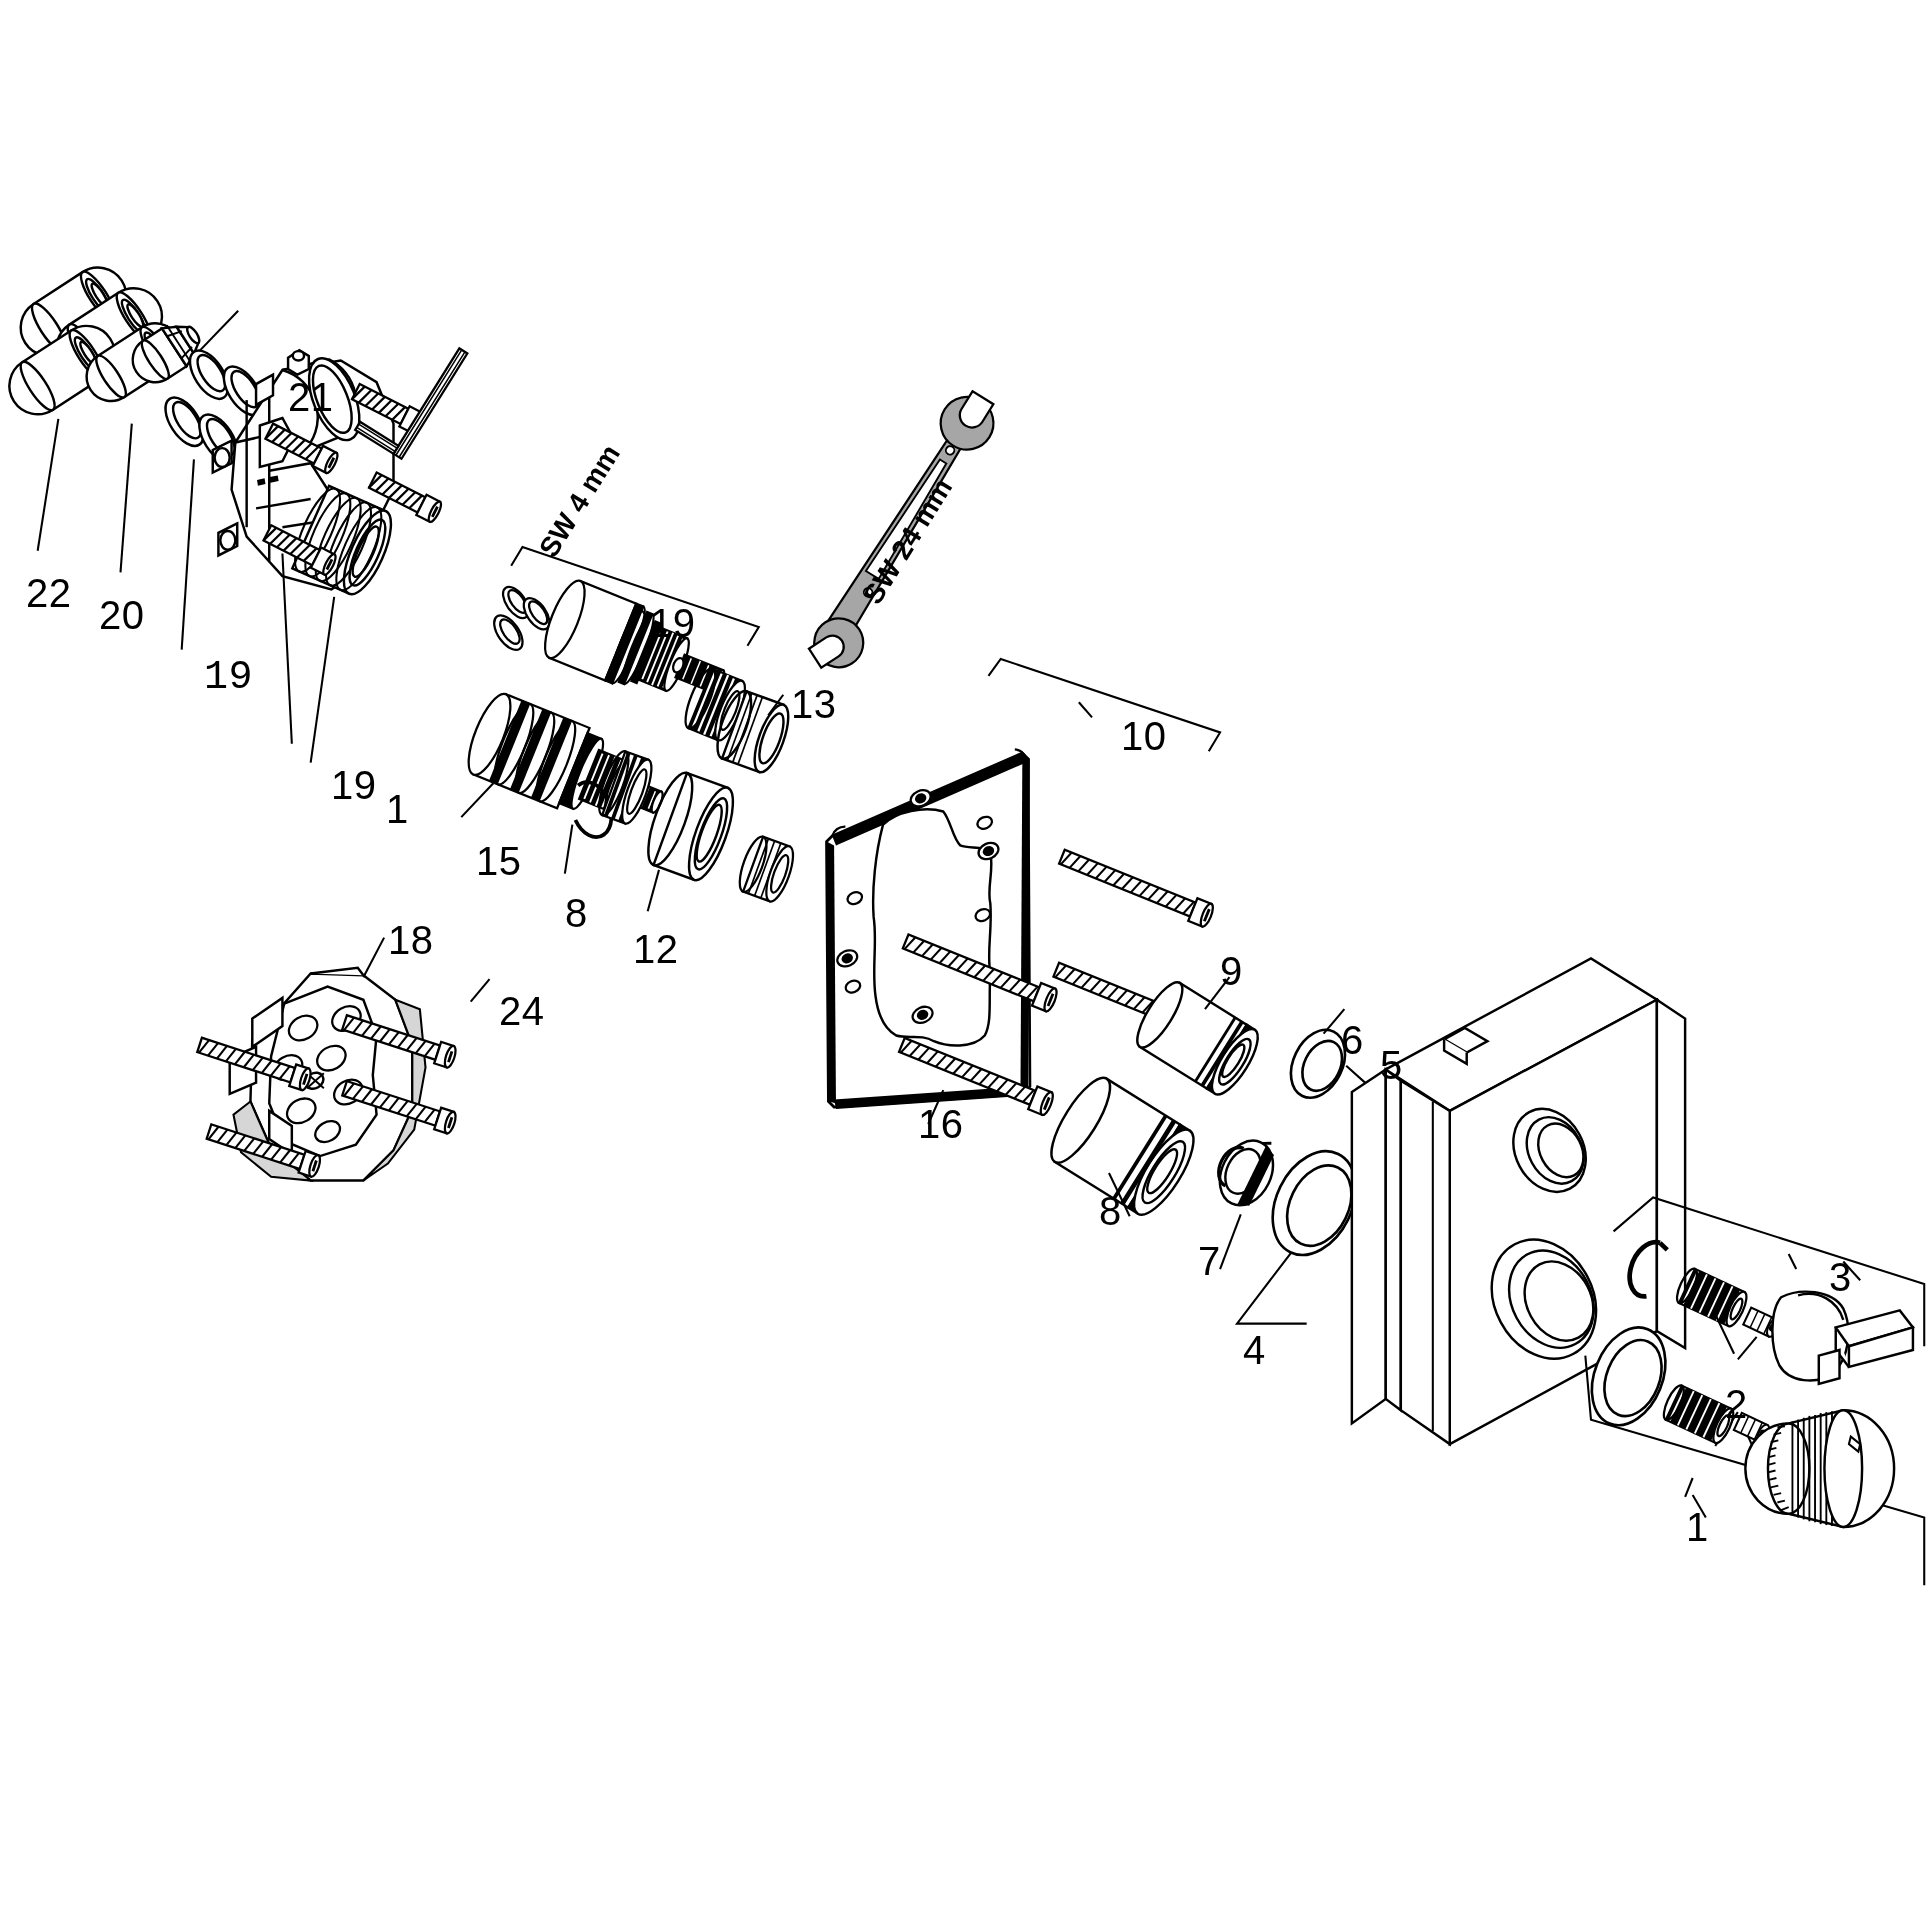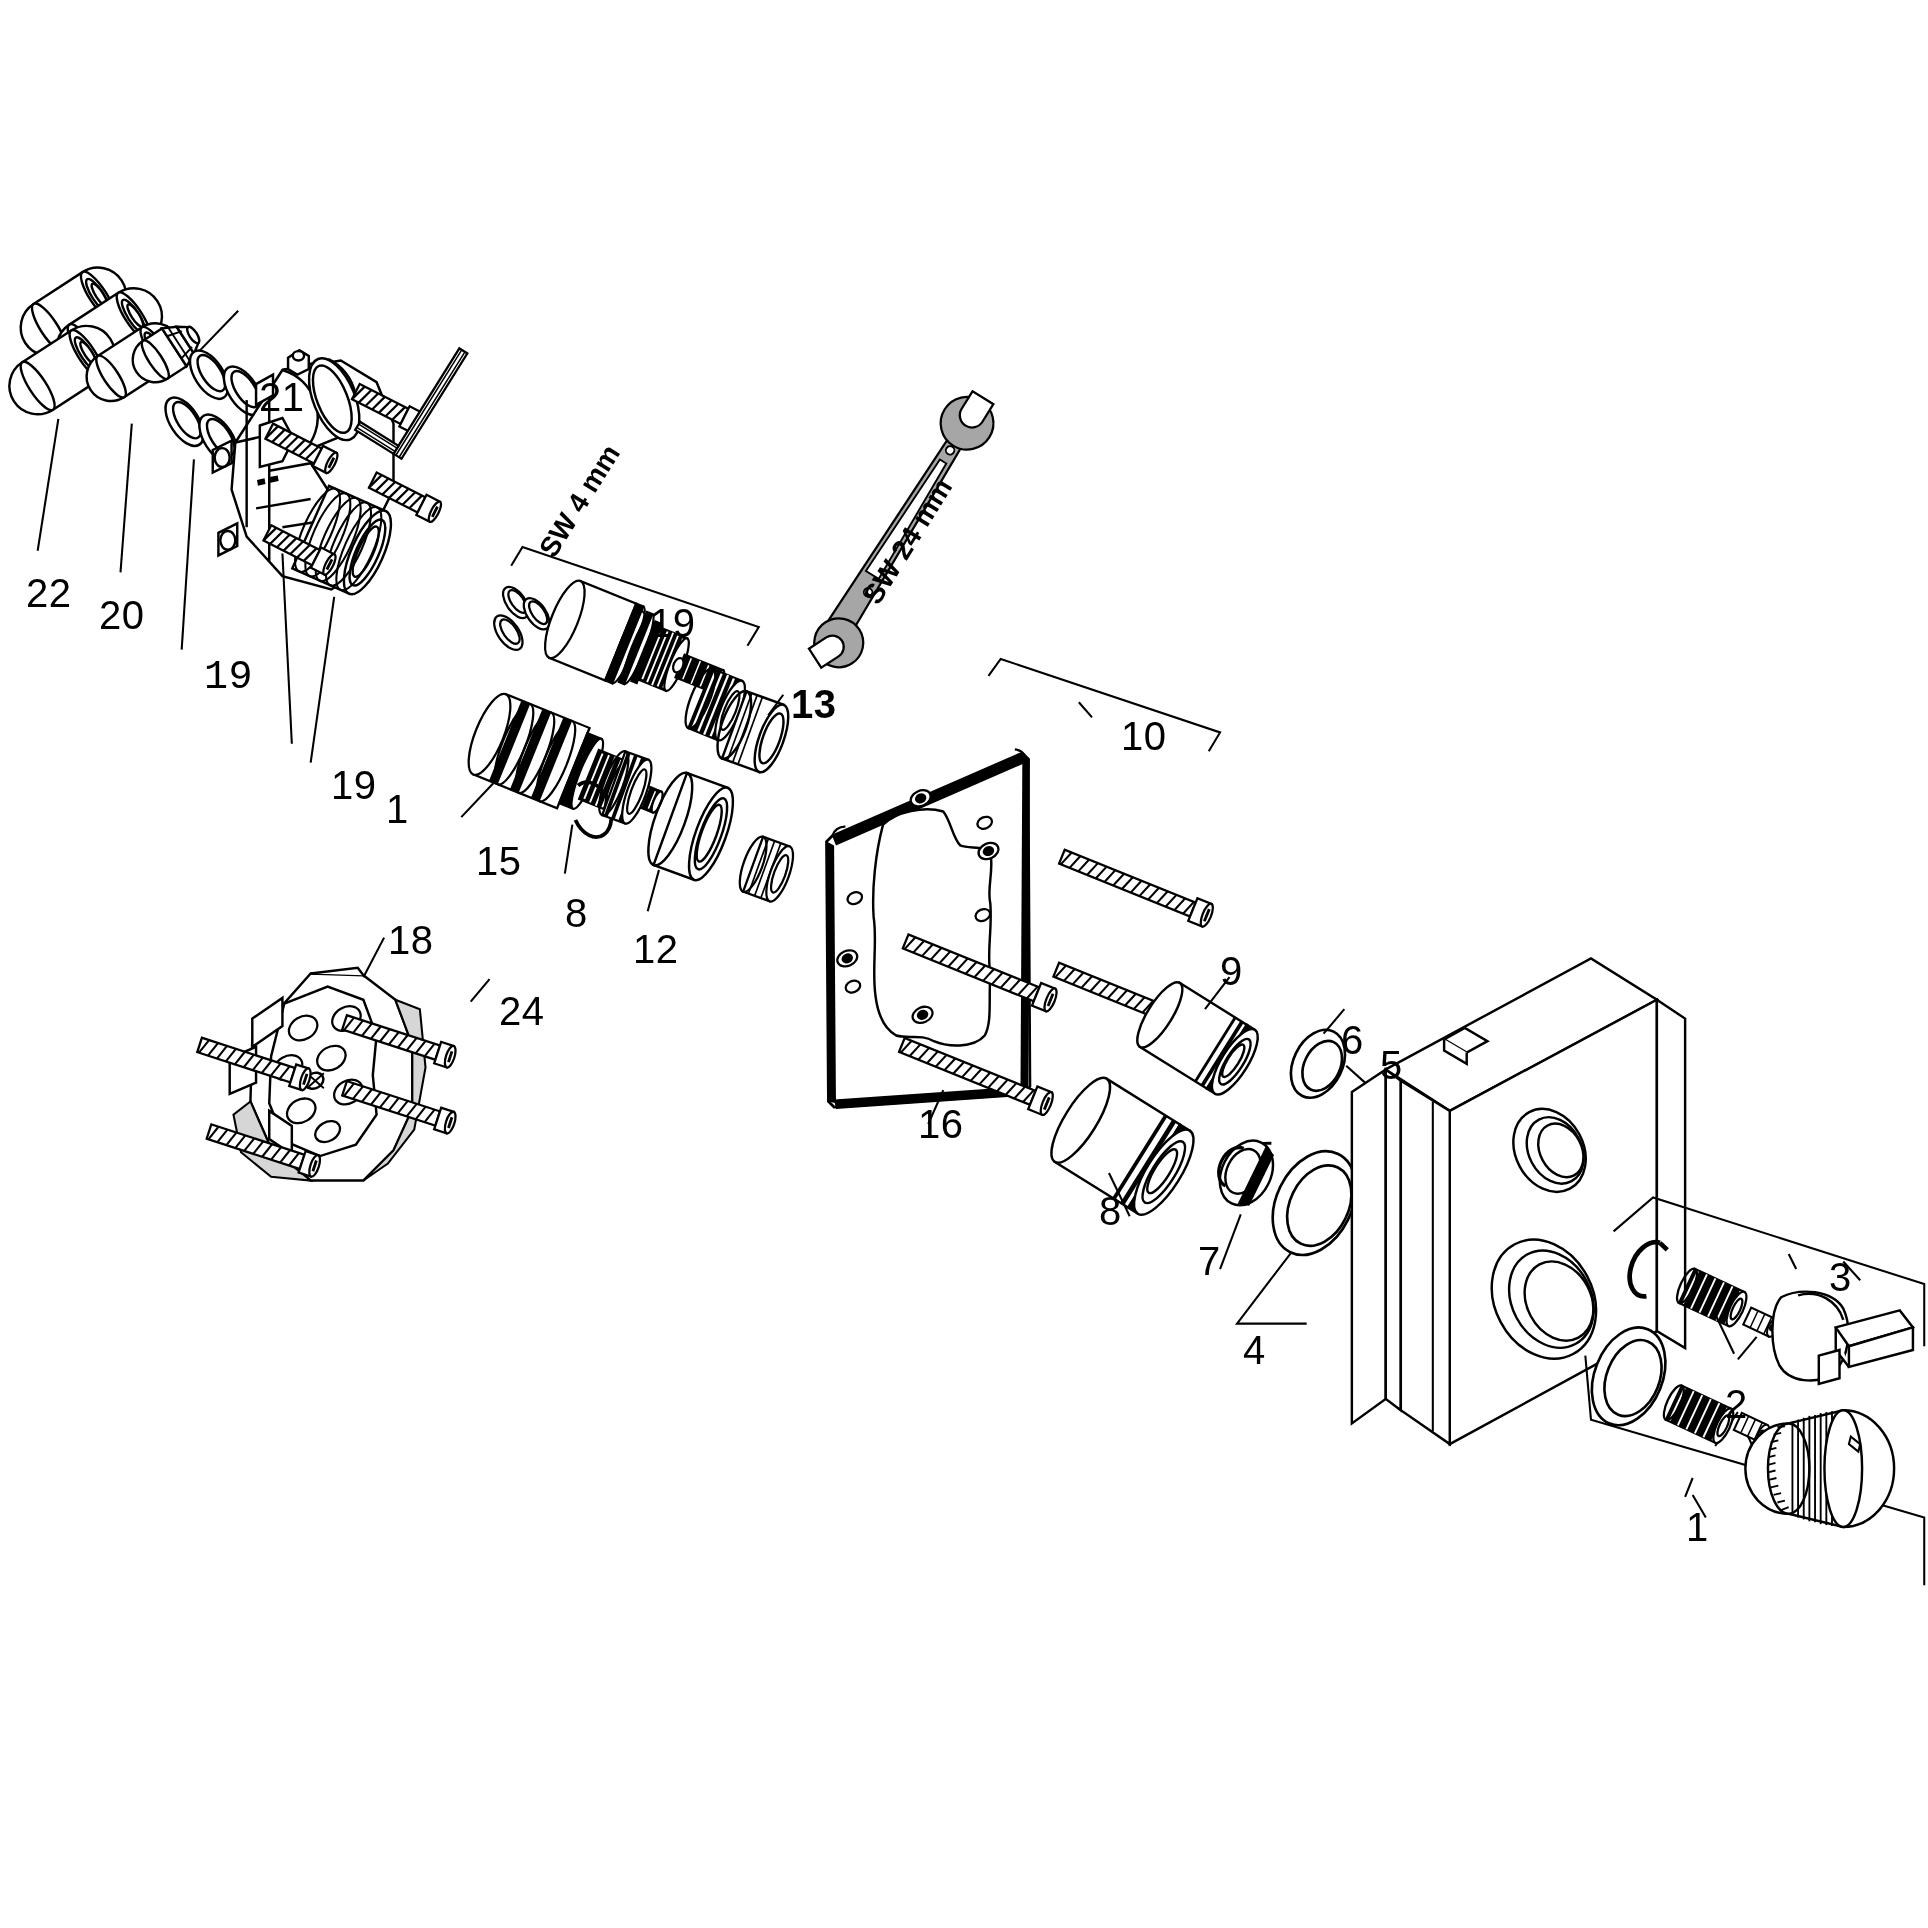--- a/index.html
+++ b/index.html
@@ -776,29 +776,29 @@
   <div class="callout" style="left:1829px;top:1257px;">3</div>
   <div class="callout" style="left:1243px;top:1330px;">4</div>
   <div class="callout" style="left:1380px;top:1045px;">5</div>
   <div class="callout" style="left:1341px;top:1020px;">6</div>
   <div class="callout" style="left:1198px;top:1241px;">7</div>
   <div class="callout" style="left:1099px;top:1191px;">8</div>
   <div class="callout" style="left:1220px;top:951px;">9</div>
   <div class="callout" style="left:1121px;top:716px;">10</div>
   <div class="callout" style="left:918px;top:1104px;">16</div>
   <div class="callout" style="left:633px;top:929px;">12</div>
-  <div class="callout" style="left:791px;top:684px;font-weight:bold;">13</div>
+  <div class="callout" style="left:791px;top:684px;">13</div>
   <div class="callout" style="left:565px;top:893px;">8</div>
   <div class="callout" style="left:476px;top:841px;">15</div>
   <div class="callout" style="left:650px;top:603px;">19</div>
   <div class="callout" style="left:386px;top:789px;">1</div>
   <div class="callout" style="left:331px;top:765px;">19</div>
   <div class="callout" style="left:204px;top:658px;font-family:Liberation Mono, monospace;">19</div>
   <div class="callout" style="left:99px;top:595px;">20</div>
-  <div class="callout" style="left:259px;top:377px;">21</div>
+  <div class="callout" style="left:259px;top:377px;padding-left:29px;">21</div>
   <div class="callout" style="left:26px;top:573px;">22</div>
   <div class="callout" style="left:388px;top:920px;">18</div>
   <div class="callout" style="left:499px;top:991px;">24</div>
 
   <div class="tool-label" style="left:533px;top:546px;transform:rotate(-58deg);">SW 4 mm</div>
   <div class="tool-label" style="left:857px;top:593px;transform:rotate(-58deg);">SW 24 mm</div>
 
 </div>
 
 

